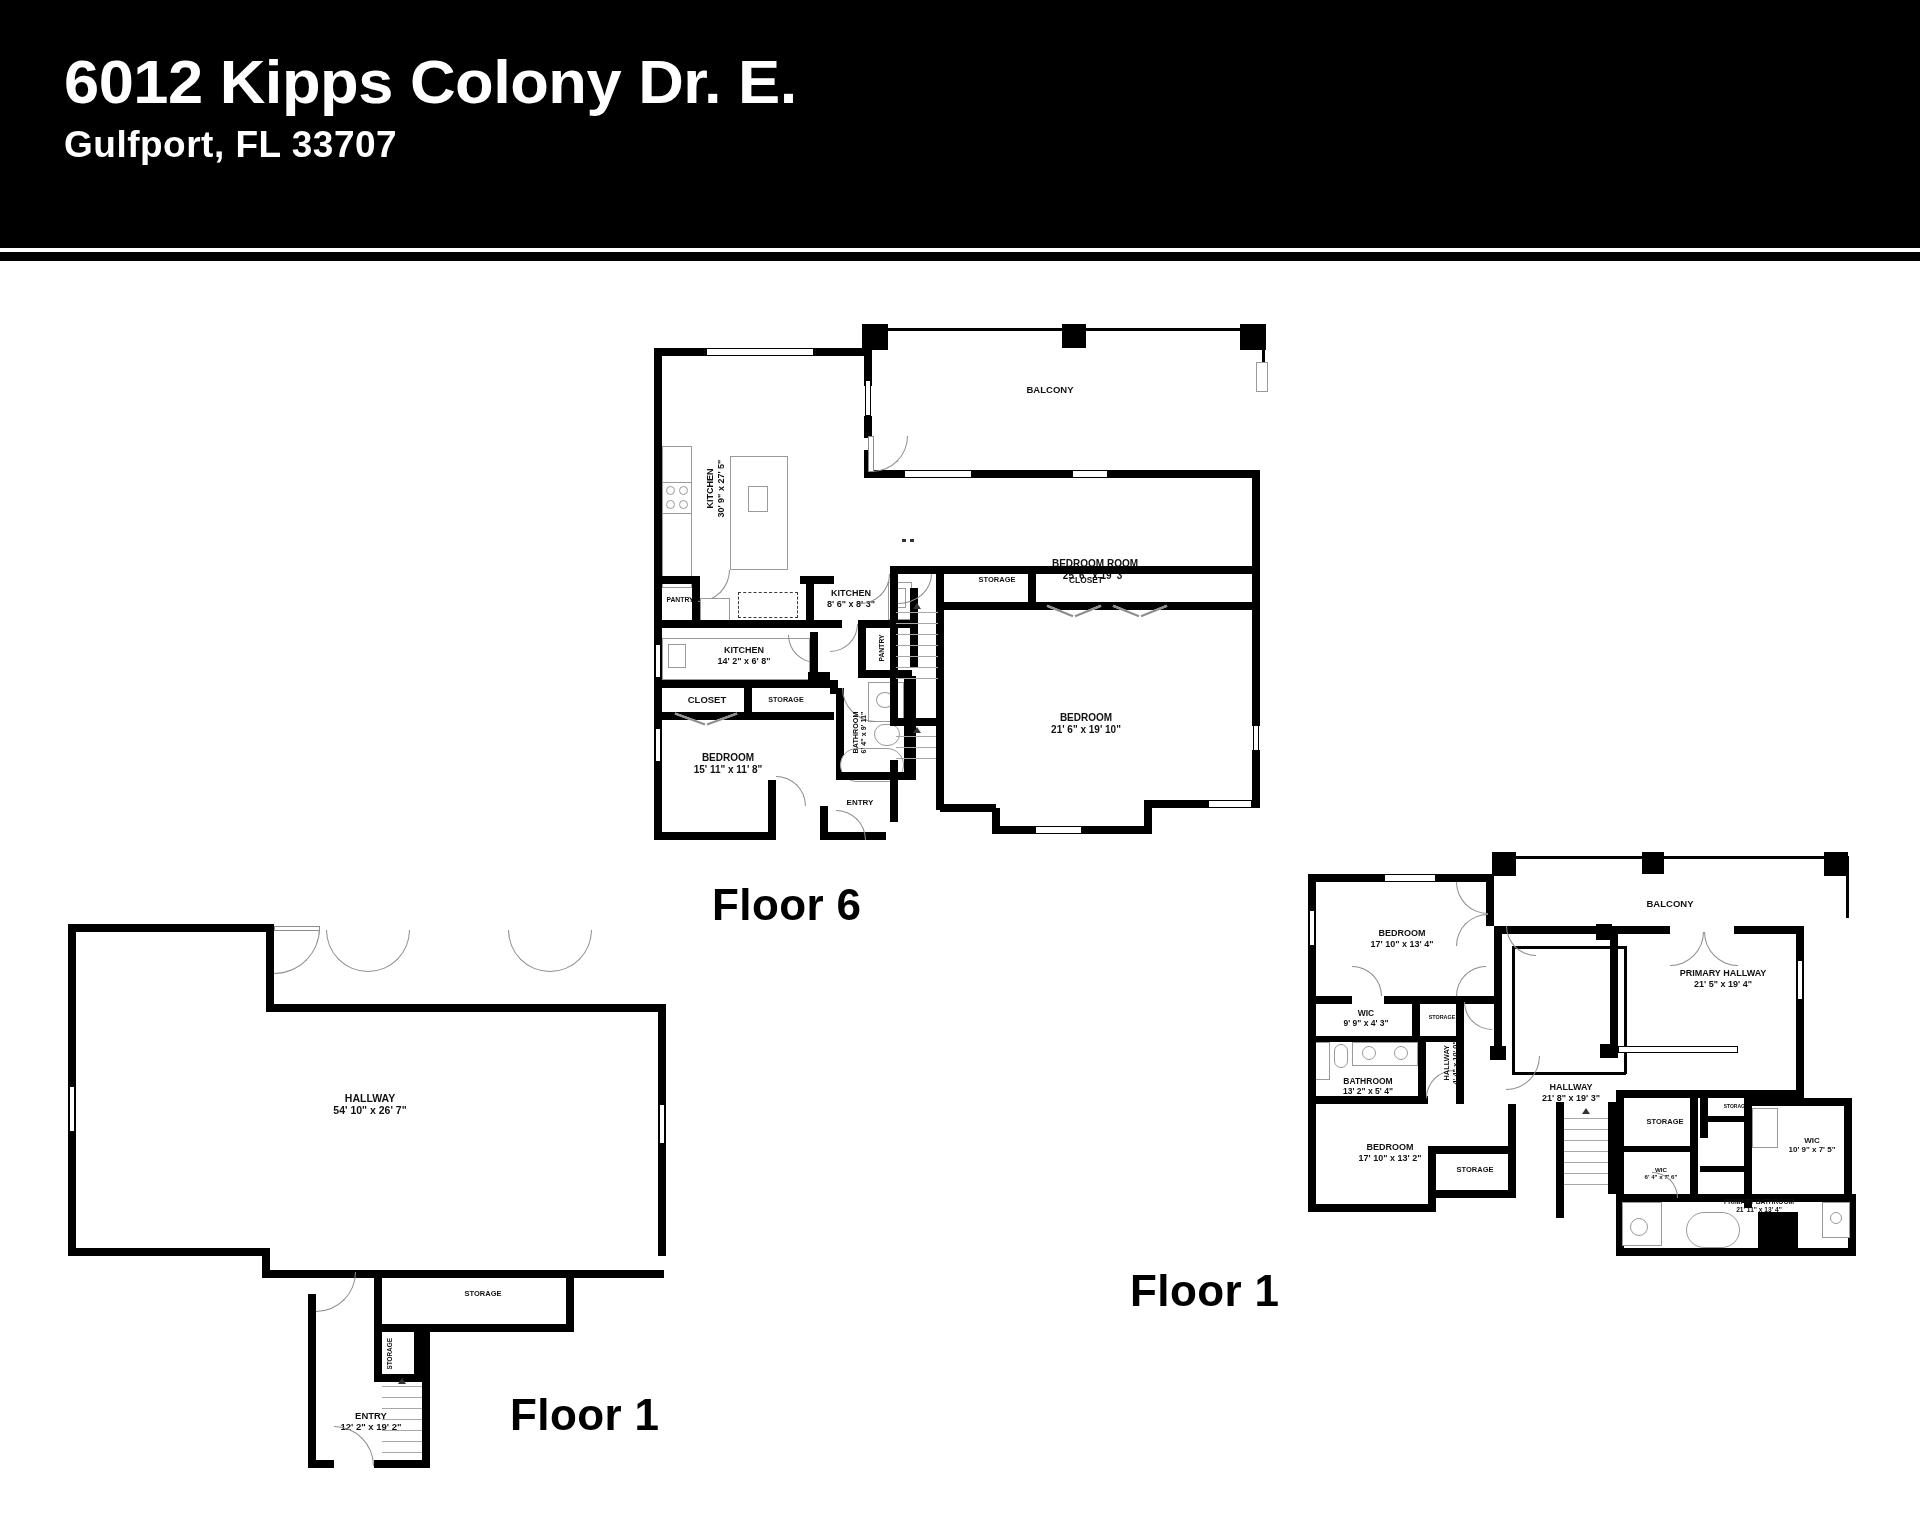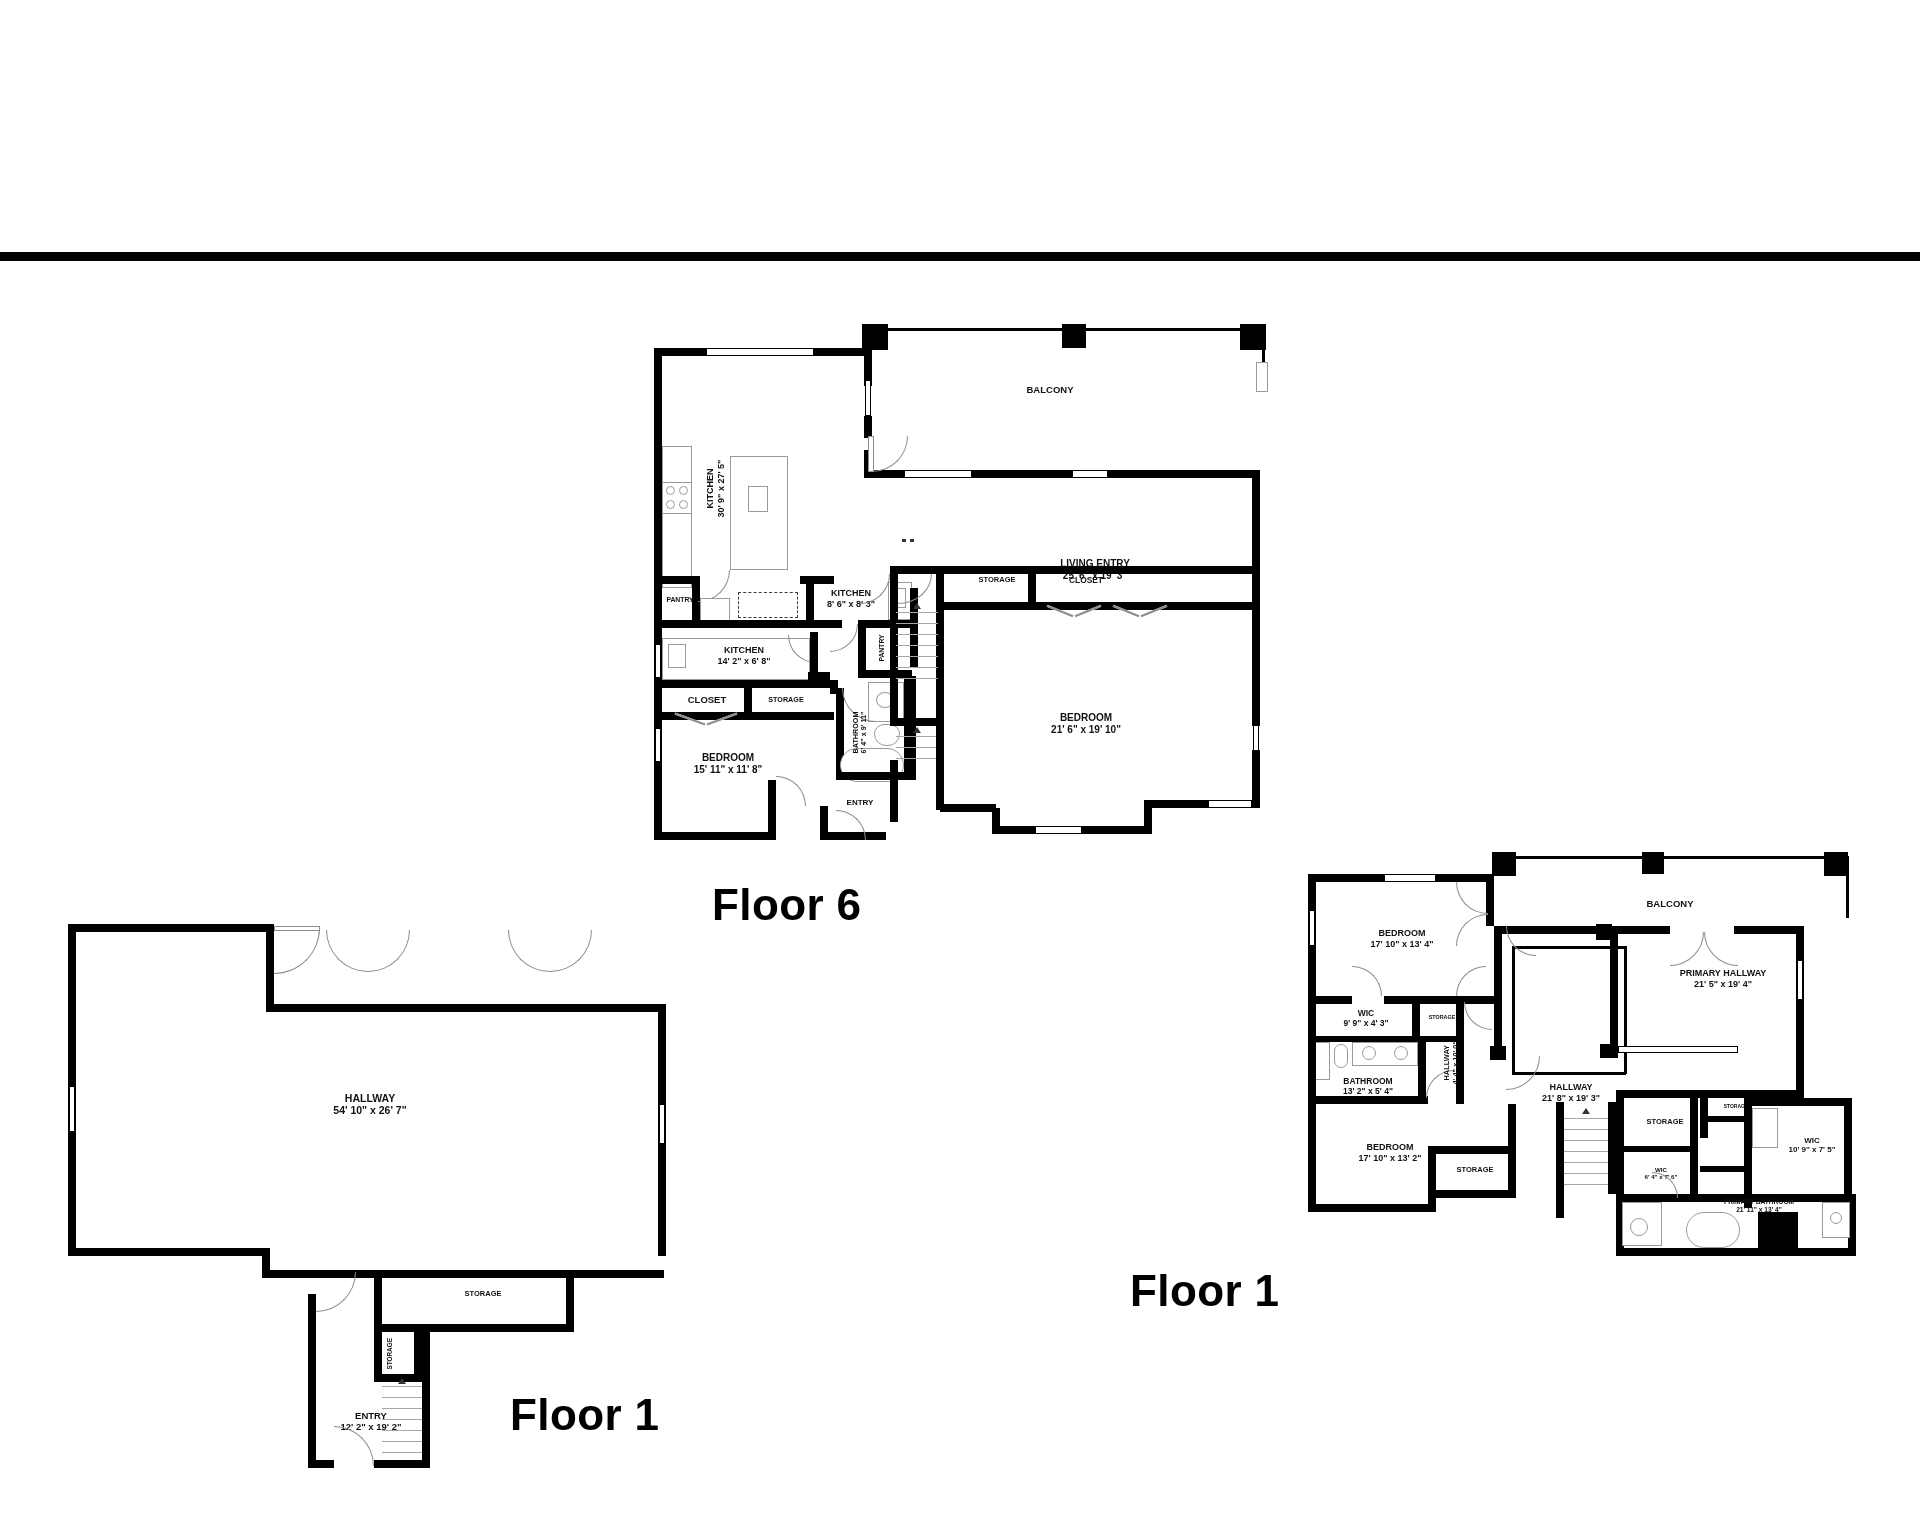--- a/index.html
+++ b/index.html
@@ -64,20 +64,24 @@
     border-left:4px solid transparent; border-right:4px solid transparent;
     border-bottom:6px solid #333;
   }
   .dot { position:absolute; background:#333; }
 </style>
 </head>
 <body>
 
 <div id="page">
 
+  <div id="header">
+    <div id="header-title">6012 Kipps Colony Dr. E.</div>
+    <div id="header-subtitle">Gulfport, FL 33707</div>
+  </div>
   <div id="header-rule"></div>
 
   <div class="plan" id="plan-f2" style="left:640px; top:320px; width:640px; height:600px;">
 
     <div class="w" style="left:222px; top:4px; width:26px; height:26px;"></div>
     <div class="w" style="left:422px; top:4px; width:24px; height:24px;"></div>
     <div class="w" style="left:600px; top:4px; width:26px; height:26px;"></div>
 
     <div class="tw" style="left:246px; top:8px; width:356px; height:3px;"></div>
     <div class="tw" style="left:622px; top:8px; width:3px; height:58px;"></div>
@@ -114,21 +118,21 @@
     <div class="lbl vert" style="left:30px; top:158px; width:92px; font-size:9px; transform:rotate(-90deg) translate(0,0);">
       <span>KITCHEN</span>
       <span class="dim">30' 9" x 27' 5"</span>
     </div>
 
     <div class="lbl" style="left:340px; top:64px; width:140px; font-size:9.5px;">
       <span>BALCONY</span>
     </div>
 
     <div class="lbl" style="left:380px; top:238px; width:150px; font-size:10px;">
-      <span>LIVING ENTRY</span>
+      <span>BEDROOM ROOM</span>
       <span class="dim">25' 6" x 19' 3"</span>
     </div>
     <div class="dot" style="left:262px;top:219px;width:4px;height:3px;"></div>
     <div class="dot" style="left:270px;top:219px;width:4px;height:3px;"></div>
 
     <div class="w" style="left:14px; top:256px; width:44px; height:8px;"></div>
     <div class="w" style="left:52px; top:256px; width:8px; height:46px;"></div>
     <div class="door br" style="left:58px; top:250px; width:32px; height:32px;"></div>
     <div class="lbl" style="left:10px; top:276px; width:60px; font-size:6.8px;">
       <span>PANTRY</span>

